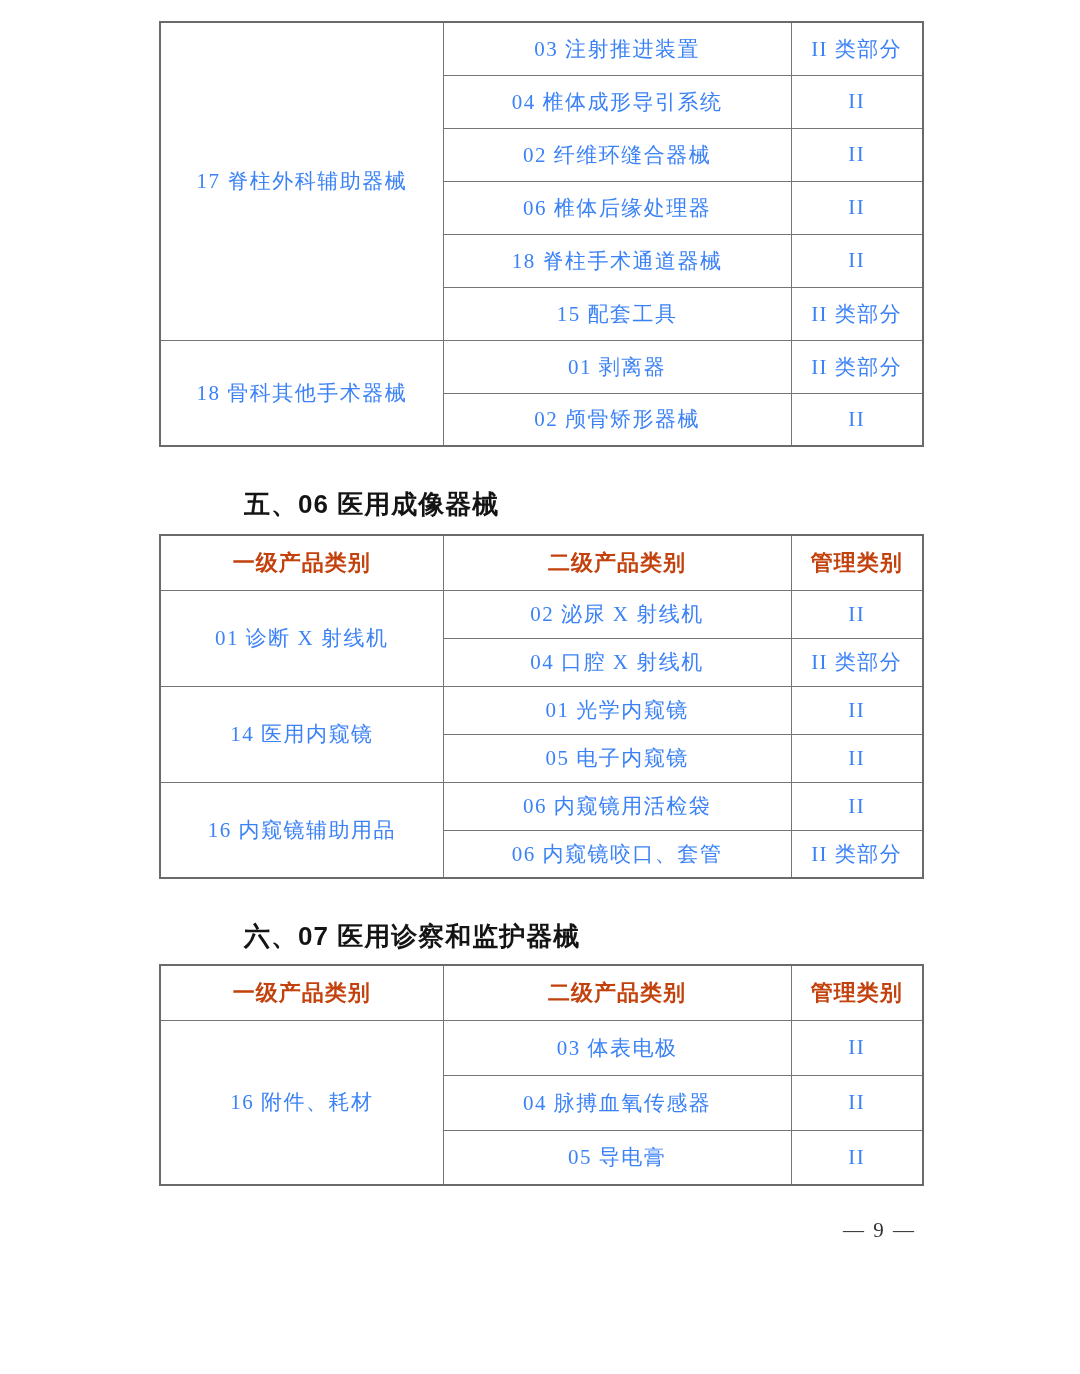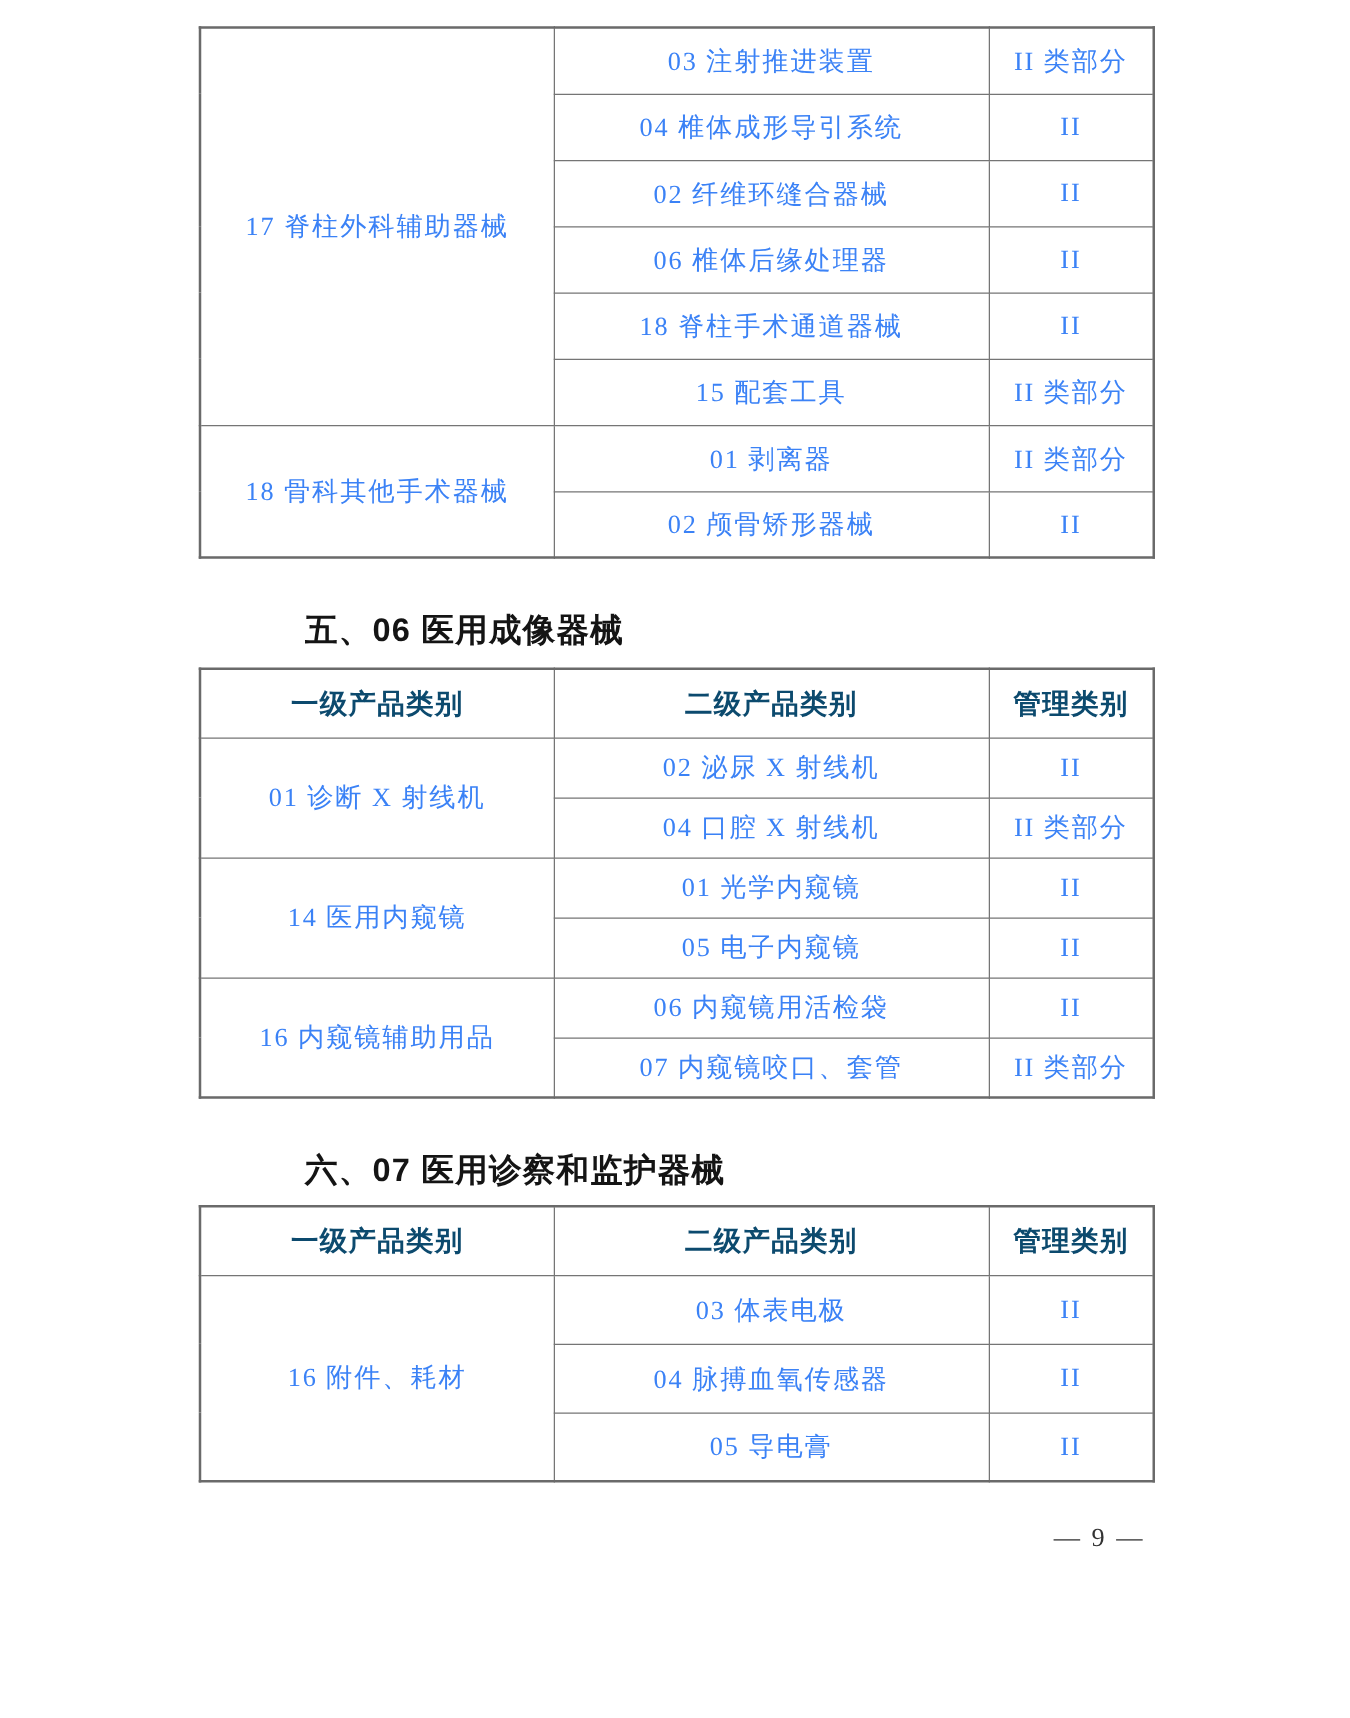--- a/index.html
+++ b/index.html
@@ -29,21 +29,21 @@
     vertical-align: middle;
     background: #ffffff;
     overflow: hidden;
     white-space: nowrap;
   }
   table.grid th {
     font-family: "Liberation Sans", "DejaVu Sans", sans-serif;
     font-weight: 700;
     font-size: 22px;
     letter-spacing: 1px;
-    color: #0c4a6e;
+    color: #c2410c;
   }
   table.grid td {
     font-family: "Liberation Serif", "DejaVu Serif", serif;
     font-size: 21px;
     letter-spacing: 1.5px;
     color: #3b82f6;
   }
   .t1 { top: 21px; }
   .t1 td { height: 53px; }
   .t2 { top: 534px; }
@@ -160,21 +160,21 @@
       <tr>
         <td>05 电子内窥镜</td>
         <td>II</td>
       </tr>
       <tr>
         <td rowspan="2">16 内窥镜辅助用品</td>
         <td>06 内窥镜用活检袋</td>
         <td>II</td>
       </tr>
       <tr>
-        <td>07 内窥镜咬口、套管</td>
+        <td>06 内窥镜咬口、套管</td>
         <td>II 类部分</td>
       </tr>
     </tbody>
   </table>
 
   <h2 class="sec-title sec-title-2">六、07 医用诊察和监护器械</h2>
 
   <table class="grid t3">
     <colgroup>
         <col class="c1">

